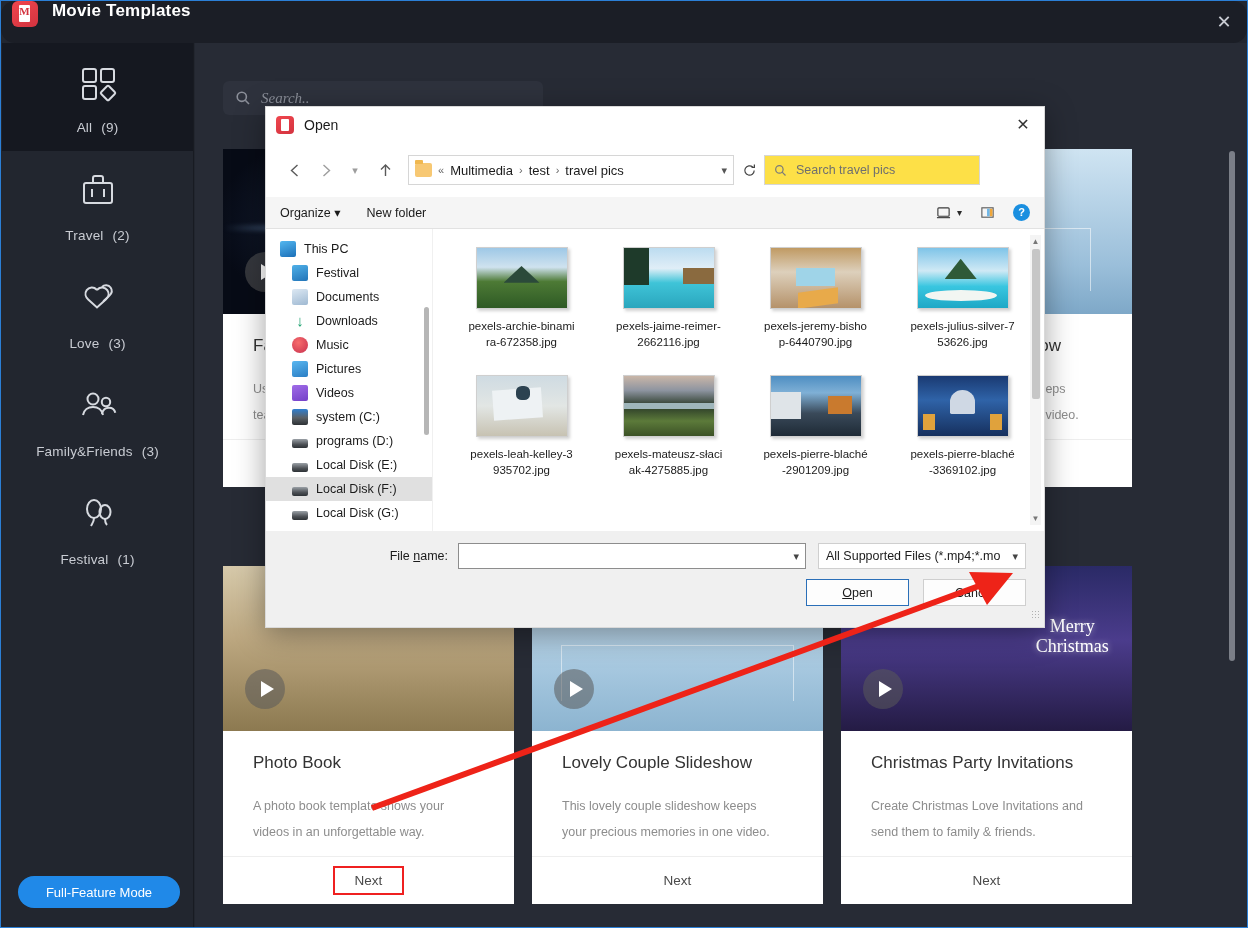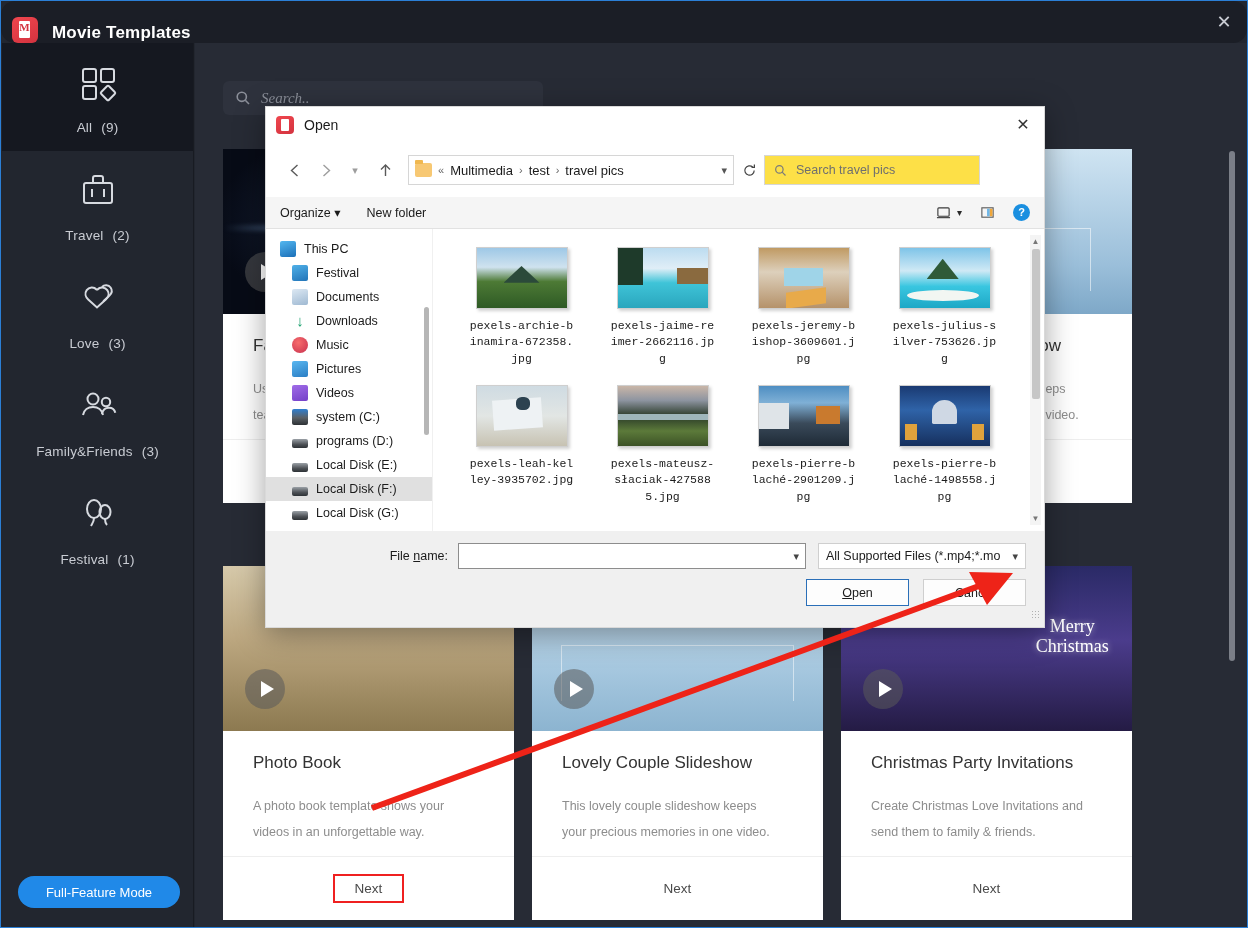--- a/index.html
+++ b/index.html
@@ -13,21 +13,21 @@
     position: relative; width: 1248px; height: 928px;
     background: #22262f;
     border: 1px solid #2b7fd6;
     overflow: hidden;
   }
 
   
   .titlebar {
     position: absolute; top: 0; left: 0; width: 1246px; height: 42px;
     background: #1b1e26;
-    display: flex; align-items: flex-end; border-radius: 14px;
+    display: flex; align-items: flex-start; border-radius: 14px;
   }
   .app-logo {
     width: 26px; height: 26px; margin-left: 11px; border-radius: 6px;
     background: linear-gradient(150deg,#f0464e 0%, #d3333f 100%);
     position: relative; flex: none;
   }
   .app-logo::before {
     content: ""; position: absolute; left: 7px; top: 4px;
     width: 11px; height: 17px; background: #fff; border-radius: 1px;
   }
@@ -102,21 +102,21 @@
     display: flex; align-items: center; justify-content: center;
   }
   .play::after {
     content: ""; border-left: 13px solid #fff; border-top: 8px solid transparent;
     border-bottom: 8px solid transparent; margin-left: 4px;
   }
   .card-body { padding: 22px 30px 10px 30px; flex: 1; }
   .card-title { font-size: 17px; color: #333; margin-bottom: 20px; }
   .card-desc { font-size: 12.5px; color: #8d8d8d; line-height: 2.1; }
   .card-foot {
-    border-top: 1px solid #eee; height: 64px;
+    border-top: 1px solid #eee; height: 48px;
     display: flex; align-items: center; justify-content: center;
   }
   .next-btn { font-size: 13.5px; color: #4a4a4a; cursor: pointer; padding: 5px 20px; }
   .next-btn.hl { border: 2px solid #ef2020; }
 
   .main-scroll {
     position: absolute; right: 12px; top: 108px; width: 6px; height: 510px;
     background: #7b7f88; border-radius: 3px; cursor: pointer;
   }
 
@@ -224,21 +224,21 @@
 
   .tree-scroll {
     position: absolute; right: 3px; top: 78px; width: 5px; height: 128px;
     background: #b6b6b6; border-radius: 3px; cursor: pointer;
   }
 
   .files {
     flex: 1; background: #fff; position: relative; padding: 18px 0 0 18px;
     overflow: hidden;
   }
-  .fgrid { display: flex; flex-wrap: wrap; gap: 0px; font-family: Liberation Mono, monospace; }
+  .fgrid { display: flex; flex-wrap: wrap; gap: 6px; }
   .fitem {
     width: 141px; display: flex; flex-direction: column; align-items: center;
     margin-bottom: 18px; cursor: pointer;
   }
   .fthumb {
     width: 92px; height: 62px; border: 1px solid #cfcfcf;
     box-shadow: 2px 2px 3px rgba(0,0,0,.18); overflow: hidden; position: relative;
   }
   .fname {
     margin-top: 9px; font-size: 11.5px; color: #1b1b1b; text-align: center;
@@ -660,21 +660,21 @@
               <div style="position:absolute;right:0;top:34%;width:34%;height:26%;background:#8a6a3f;"></div>
             </div>
             <div class="fname">pexels-jaime-reimer-2662116.jpg</div>
           </div>
 
           <div class="fitem">
             <div class="fthumb" style="background:linear-gradient(180deg,#c09a63 0%,#ddd0bc 40%,#b5926a 100%);">
               <div style="position:absolute;left:28%;top:34%;width:44%;height:30%;background:#9fd4e8;"></div>
               <div style="position:absolute;left:30%;bottom:4%;width:44%;height:26%;background:#e8aa4a;transform:skewY(-8deg);"></div>
             </div>
-            <div class="fname">pexels-jeremy-bishop-3609601.jpg</div>
+            <div class="fname">pexels-jeremy-bishop-6440790.jpg</div>
           </div>
 
           <div class="fitem">
             <div class="fthumb" style="background:linear-gradient(180deg,#7fc4e8 0%,#cfe9f5 38%,#39c6e0 64%,#1da8c6 100%);">
               <div style="position:absolute;left:30%;top:18%;width:36%;height:34%;background:#2f5a38;clip-path:polygon(50% 0,100% 100%,0 100%);"></div>
               <div style="position:absolute;left:8%;bottom:12%;width:80%;height:18%;background:#f2f6f2;border-radius:60%;"></div>
             </div>
             <div class="fname">pexels-julius-silver-753626.jpg</div>
           </div>
 
@@ -700,21 +700,21 @@
             </div>
             <div class="fname">pexels-pierre-blaché-2901209.jpg</div>
           </div>
 
           <div class="fitem">
             <div class="fthumb" style="background:linear-gradient(180deg,#1a3a72 0%,#2f63a8 40%,#16305e 100%);">
               <div style="position:absolute;left:36%;top:24%;width:28%;height:40%;background:#cfd8e4;border-radius:50% 50% 6% 6%;"></div>
               <div style="position:absolute;left:6%;bottom:10%;width:14%;height:26%;background:#e0a23c;"></div>
               <div style="position:absolute;right:6%;bottom:10%;width:14%;height:26%;background:#e0a23c;"></div>
             </div>
-            <div class="fname">pexels-pierre-blaché-1498558.jpg</div>
+            <div class="fname">pexels-pierre-blaché-3369102.jpg</div>
           </div>
 
         </div>
         <div class="files-scroll-track"></div>
         <div class="sc-arrow" style="top:8px;">▲</div>
         <div class="files-scroll-thumb"></div>
         <div class="sc-arrow" style="bottom:8px;">▼</div>
       </div>
     </div>
 

